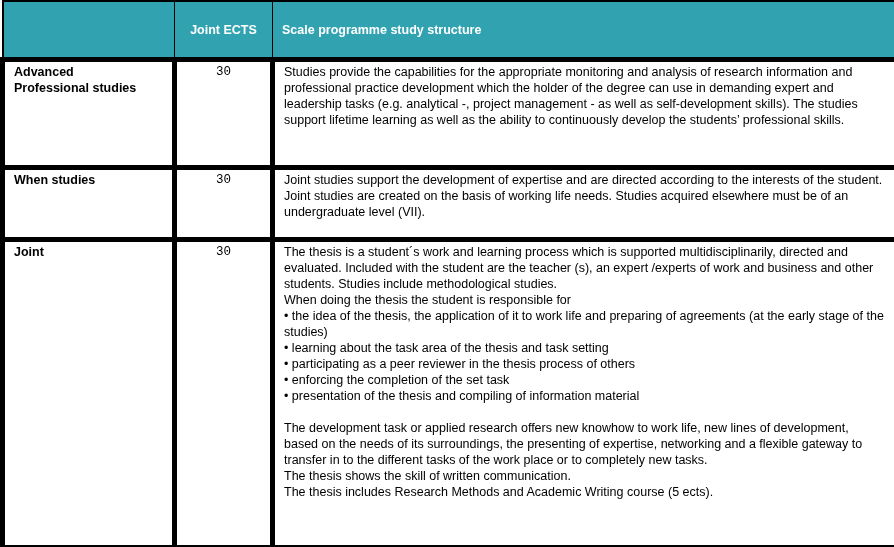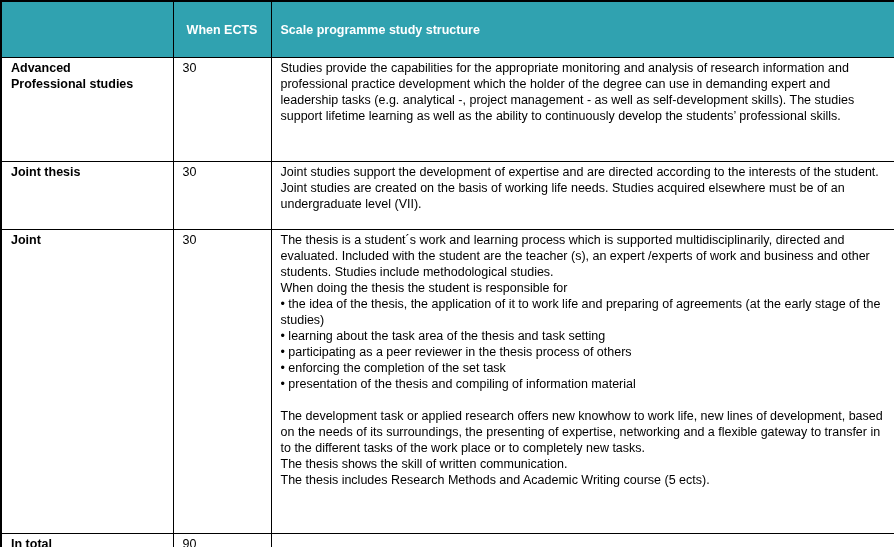--- a/index.html
+++ b/index.html
@@ -31,32 +31,33 @@
     border: 1px solid #000;
     vertical-align: middle;
     height: 51px;
     padding: 2px 9px;
   }
   th.h-category { }
   th.h-ects { text-align: center; padding: 2px 2px; }
   th.h-structure { text-align: left; }
 
   table.study-table td {
-    border: 1px solid #000000;
+    border: 5px solid #000000;
     vertical-align: top;
     padding: 2px 9px;
     background: #ffffff;
   }
   td.label-cell {
     font-weight: bold;
     white-space: pre-line;
   }
   td.ects-cell {
-    text-align: left;
+    text-align: center;
     padding: 2px 2px;
+    font-family: Liberation Mono, monospace;
   }
   td.desc-cell {
     white-space: pre-line;
     border-radius: 14px;
   }
   tr.row-advanced td { height: 99px; }
   tr.row-joint td { height: 63px; }
   tr.row-thesis td { height: 299px; }
   tr.row-total td { height: 17px; }
 </style>
@@ -66,33 +67,33 @@
 <div class="table-wrap">
   <table class="study-table">
     <colgroup>
       <col class="c1">
       <col class="c2">
       <col class="c3">
     </colgroup>
     <thead>
       <tr>
         <th class="h-category"></th>
-        <th class="h-ects">When ECTS</th>
+        <th class="h-ects">Joint ECTS</th>
         <th class="h-structure">Scale programme study structure</th>
       </tr>
     </thead>
     <tbody>
       <tr class="row-advanced">
         <td class="label-cell">Advanced
 Professional studies</td>
         <td class="ects-cell">30</td>
         <td class="desc-cell">Studies provide the capabilities for the appropriate monitoring and analysis of research information and professional practice development which the holder of the degree can use in demanding expert and leadership tasks (e.g. analytical -, project management - as well as self-development skills). The studies support lifetime learning as well as the ability to continuously develop the students’ professional skills.</td>
       </tr>
       <tr class="row-joint">
-        <td class="label-cell">Joint thesis</td>
+        <td class="label-cell">When studies</td>
         <td class="ects-cell">30</td>
         <td class="desc-cell">Joint studies support the development of expertise and are directed according to the interests of the student. Joint studies are created on the basis of working life needs. Studies acquired elsewhere must be of an undergraduate level (VII).</td>
       </tr>
       <tr class="row-thesis">
         <td class="label-cell">Joint</td>
         <td class="ects-cell">30</td>
         <td class="desc-cell">The thesis is a student´s work and learning process which is supported multidisciplinarily, directed and evaluated. Included with the student are the teacher (s), an expert /experts of work and business and other students. Studies include methodological studies.
 When doing the thesis the student is responsible for
 • the idea of the thesis, the application of it to work life and preparing of agreements (at the early stage of the studies)
 • learning about the task area of the thesis and task setting

